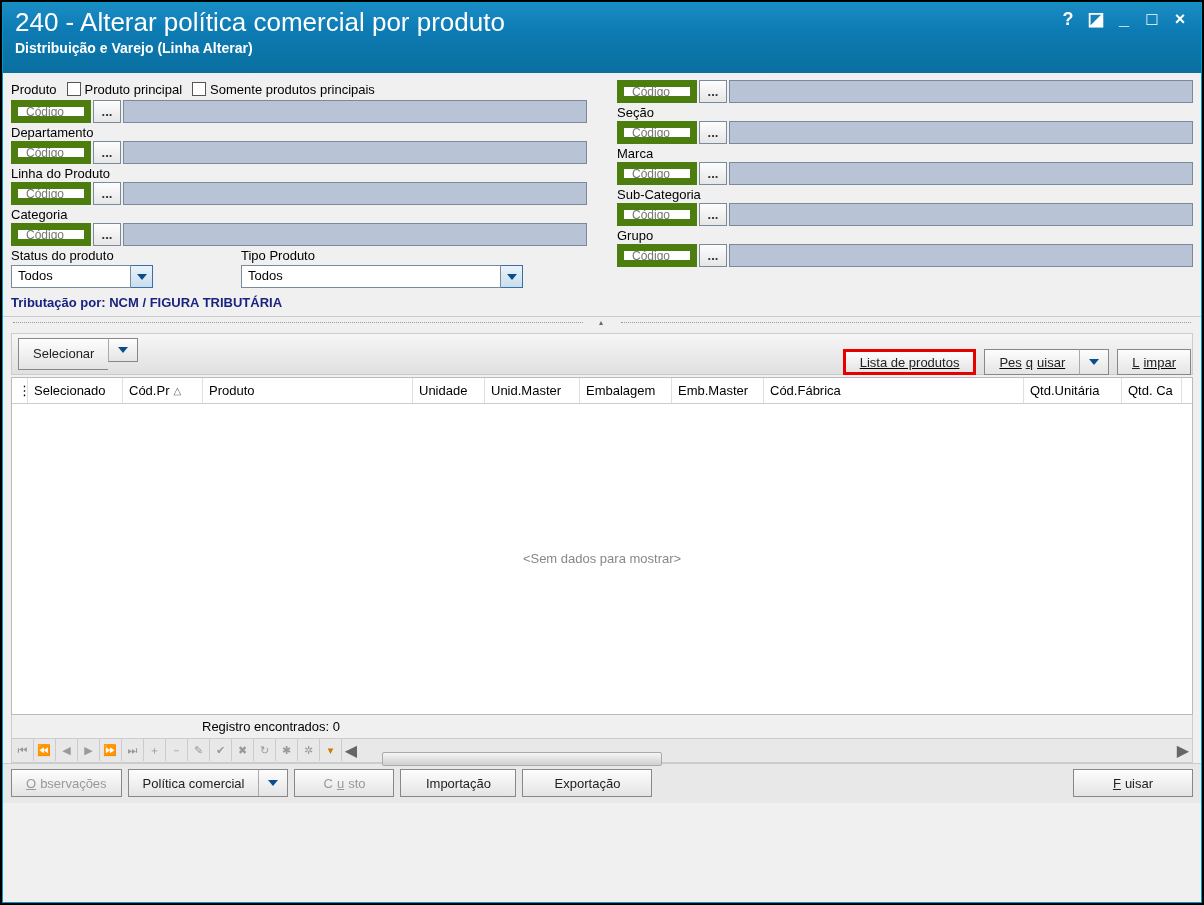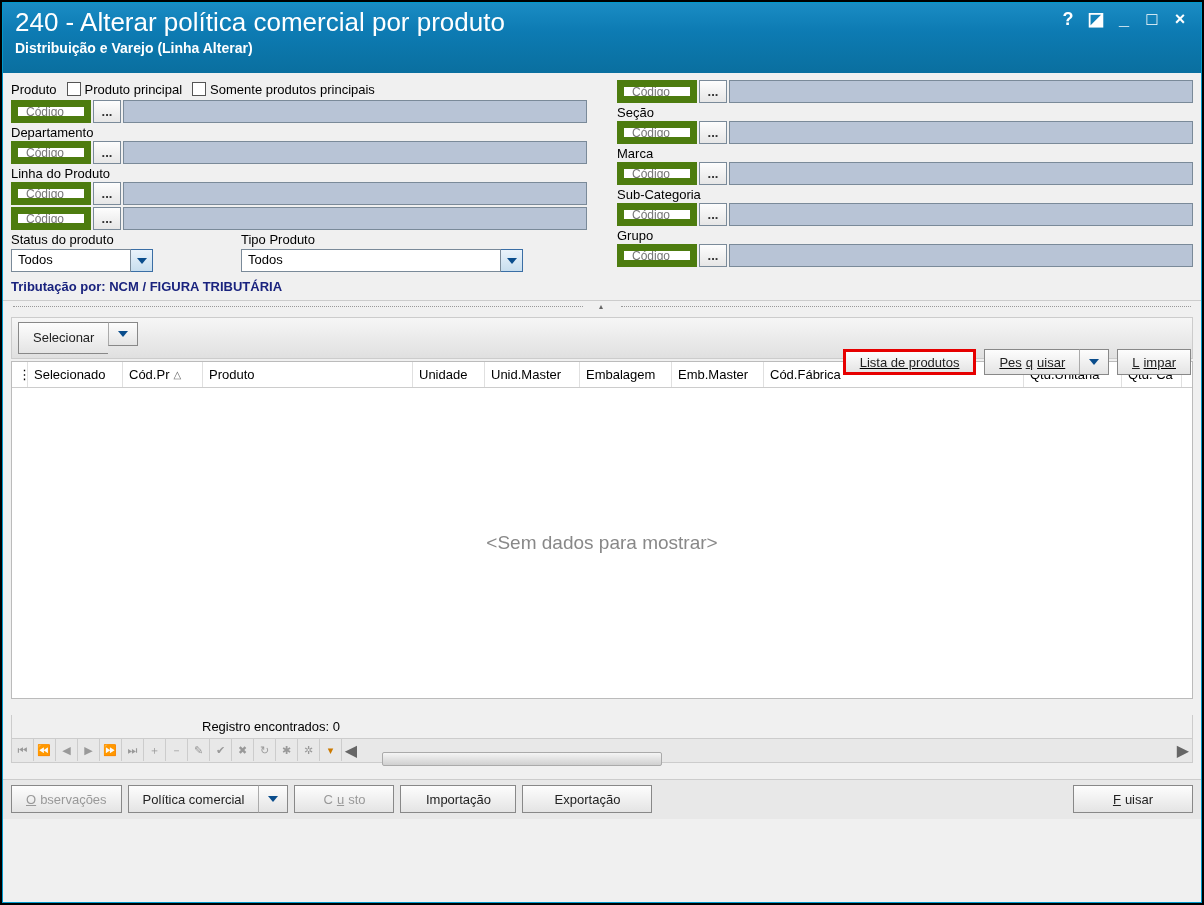--- a/index.html
+++ b/index.html
@@ -50,24 +50,24 @@
 
 
 .sel-bar { background: linear-gradient(#f6f6f6,#e0e0e0); padding: 4px 6px; border: 1px solid #ccc; margin: 4px 8px 0 8px;}
 .sel-bar .btn-split { display: inline-flex; }
 
 
 .grid-wrap { margin: 2px 8px 0 8px; border: 1px solid #bbb; background: #fff; height: 338px; display: flex; flex-direction: column; }
 .grid-header { display: flex; background: #fff; border-bottom: 1px solid #ccc; height: 26px; align-items: center; font-size: 13px; }
 .gh { border-right: 1px solid #e0e0e0; padding: 0 6px; height: 100%; display: flex; align-items: center; white-space: nowrap; overflow: hidden; }
 .gh-sort::after { content: "△"; margin-left: 4px; font-size: 10px; color: #666;}
-.grid-body { flex: 1; display: flex; align-items: center; justify-content: center; color: #888; font-size: 19px; }
-
-
-.status-area { margin: 16px 8px; }
+.grid-body { flex: 1; display: flex; align-items: center; justify-content: center; color: #888; font-size: 13px; }
+
+
+.status-area { margin: 0 8px; }
 .records-bar { height: 24px; background: #f0f0f0; border: 1px solid #ccc; border-top: none; display: flex; align-items: center; font-size: 13px; padding-left: 190px;}
 .nav-bar { height: 24px; background: #e8e8e8; border: 1px solid #ccc; border-top: none; display: flex; align-items: center; }
 .nav-btn { width: 22px; height: 22px; border-right: 1px solid #ccc; display:flex; align-items:center; justify-content:center; color:#999; font-size:11px; }
 .nav-btn.active { color: #444; }
 .nav-scroll { flex:1; position:relative;}
 .nav-scroll-left { width:18px; text-align:center; color:#666;}
 .nav-scroll-right { width:18px; text-align:center; color:#666;}
 .scroll-thumb { position:absolute; left:22px; top:2px; width:280px; height:14px; background: linear-gradient(#f5f5f5,#d0d0d0); border:1px solid #aaa; border-radius:2px;}
 .funnel { color: #cc7a00 !important; }
 
@@ -133,20 +133,21 @@
         <div class="field-row">
           <div class="field-label">Linha do Produto</div>
           <div class="input-line">
             <input class="code-input" placeholder="Código" style="">
             <div class="browse-btn">...</div>
             <div class="desc-box"></div>
           </div>
         </div>
 
         <div class="field-row">
+          <div class="field-label">Categoria</div>
           <div class="input-line">
             <input class="code-input" placeholder="Código" style="">
             <div class="browse-btn">...</div>
             <div class="desc-box"></div>
           </div>
         </div>
 
         <div class="drop-row">
           <div class="drop-field" style="width:200px;">
             <span class="drop-label">Status do produto</span>

